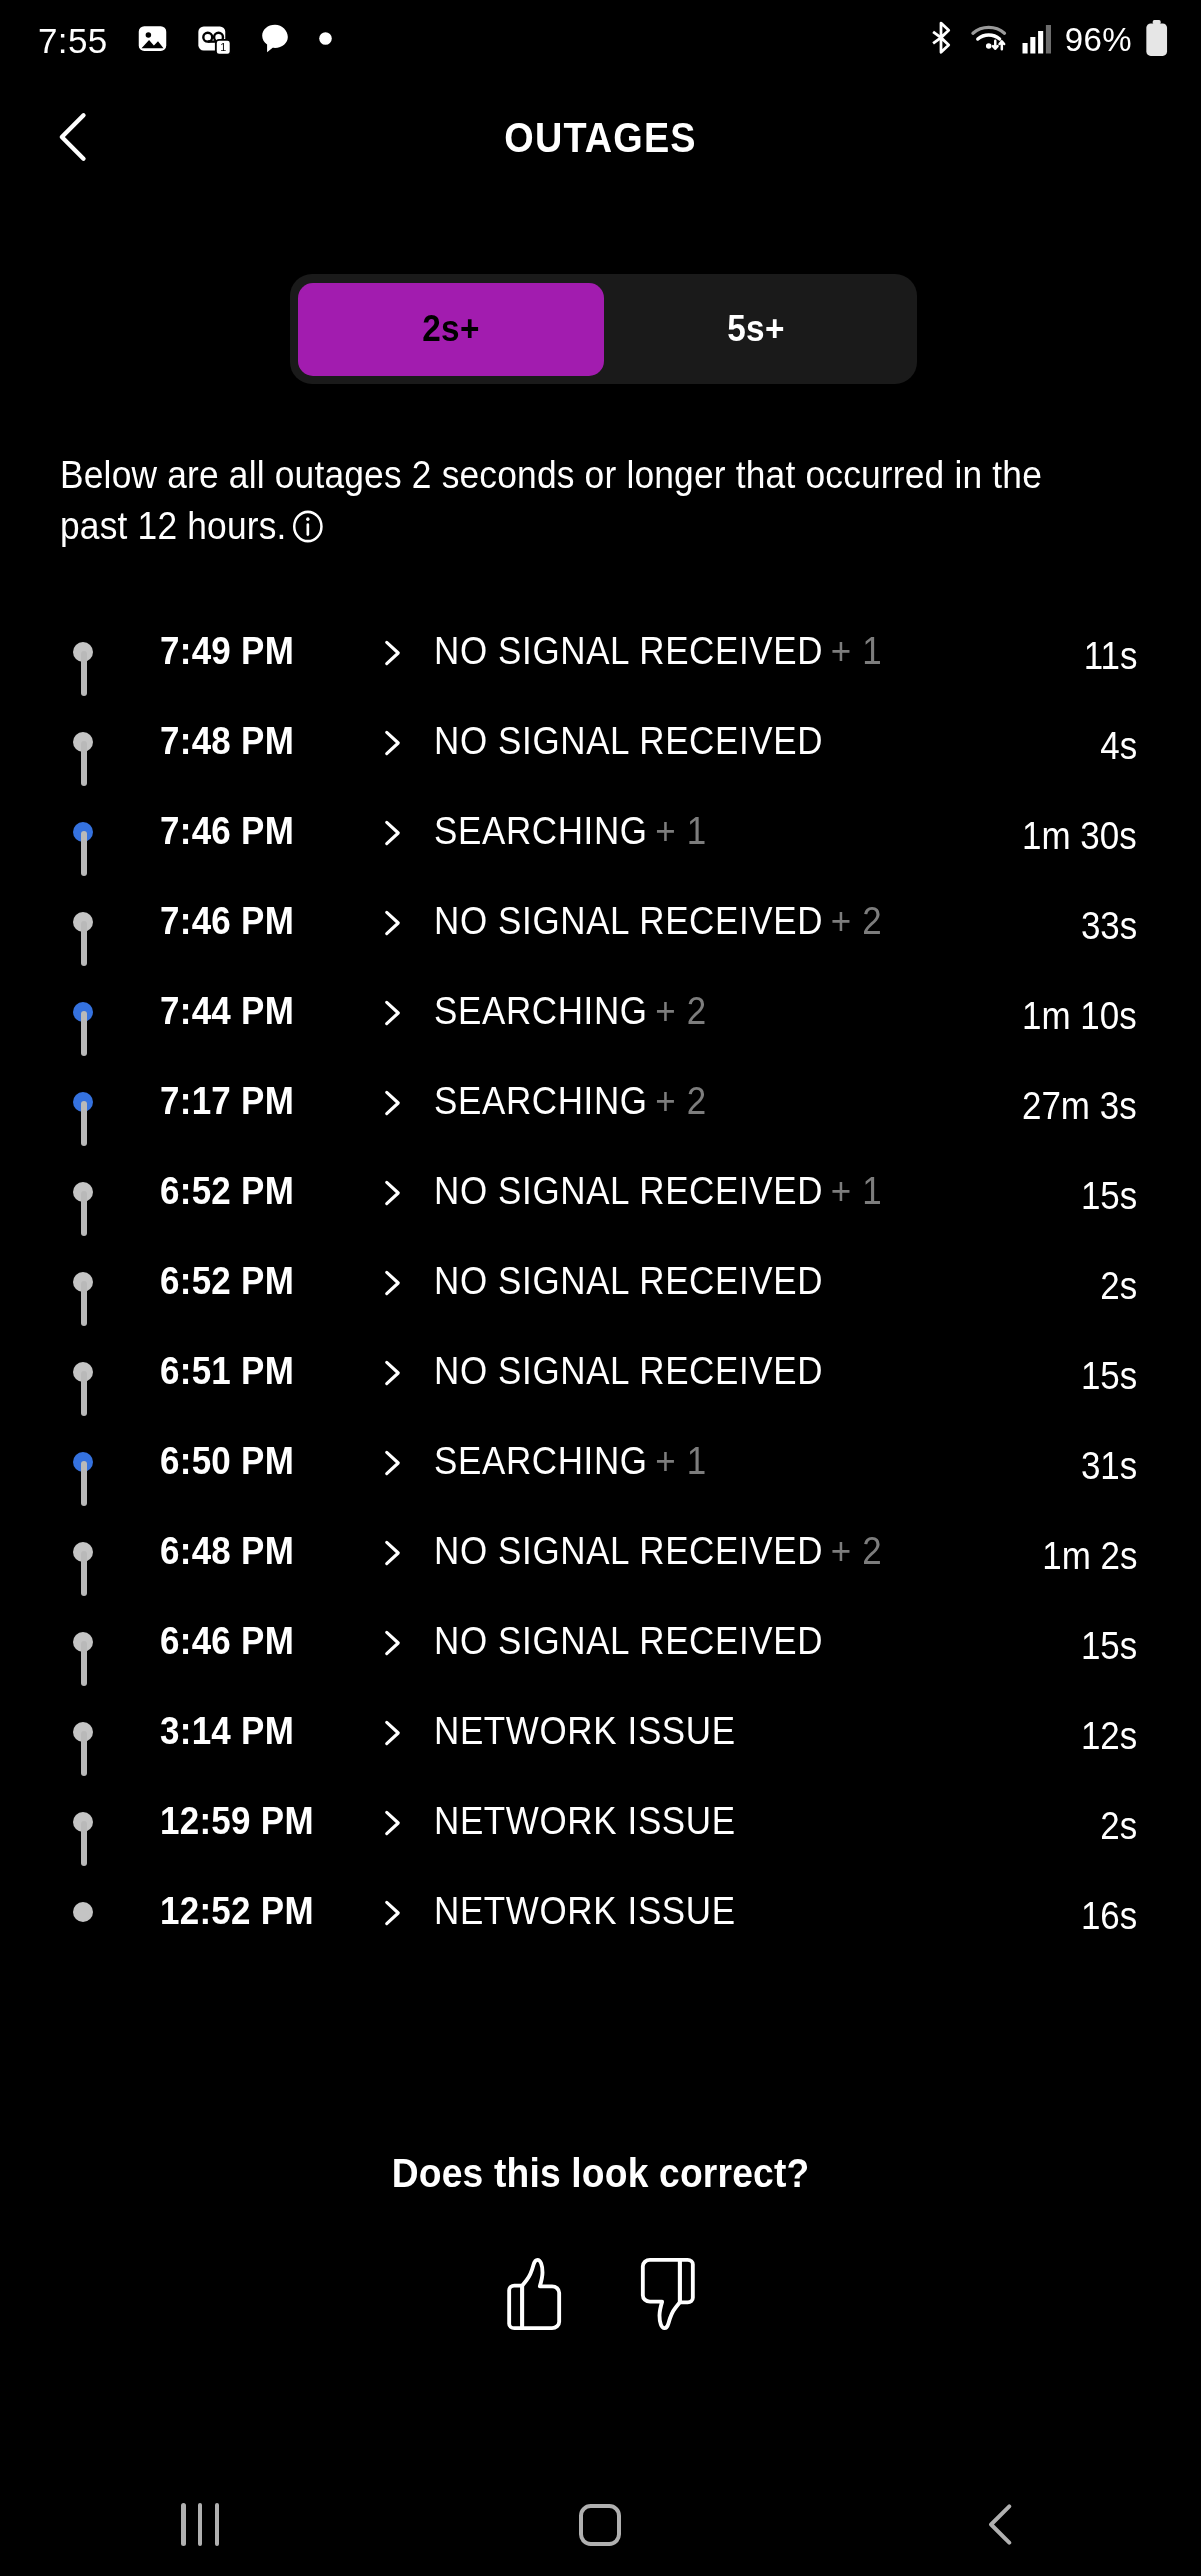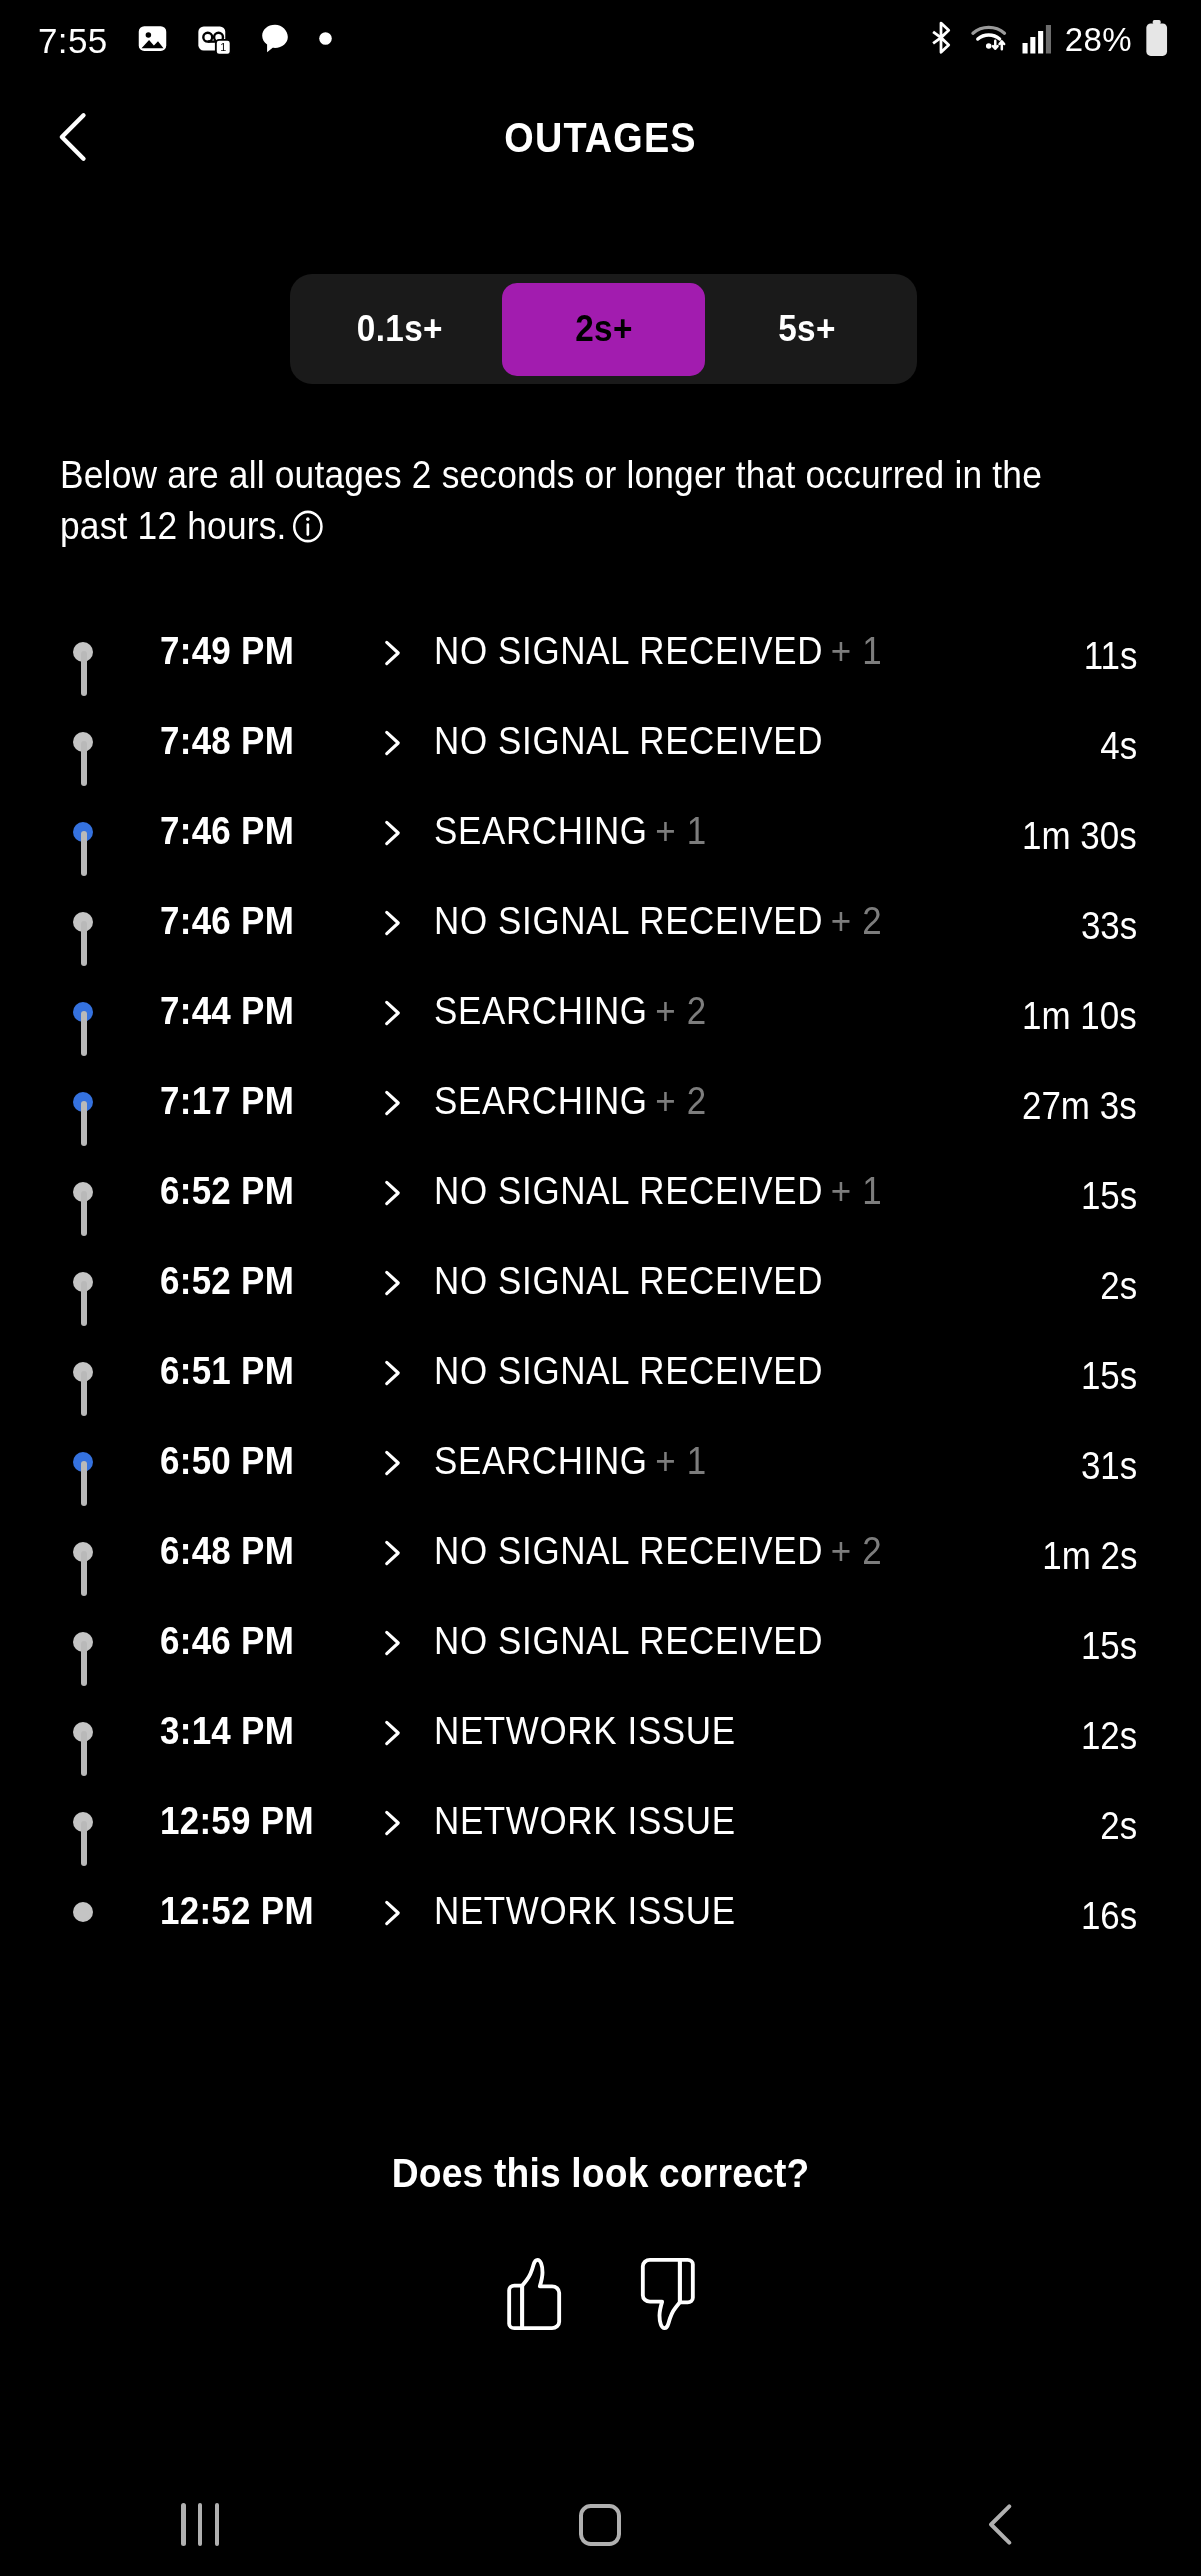--- a/index.html
+++ b/index.html
@@ -195,43 +195,40 @@
       </svg>
     </span>
     <span class="ic">
       <svg width="32" height="33" viewBox="0 0 20 22">
           <rect x="1" y="14" width="3.4" height="7" fill="#fff"></rect>
           <rect x="6.2" y="10" width="3.4" height="11" fill="#fff"></rect>
           <rect x="11.4" y="6" width="3.4" height="15" fill="#fff"></rect>
           <rect x="16.6" y="2" width="3.4" height="19" fill="#6d6d6d"></rect>
         </svg>
     </span>
-    <span class="sb-batt-text">28%</span>
+    <span class="sb-batt-text">96%</span>
     <span class="ic">
       <svg width="23.4" height="37" viewBox="0 0 14 22">
           <rect x="4.6" y="0" width="4.8" height="2.4" rx="1" fill="#e6e6e6"></rect>
           <rect x="0.8" y="2" width="12.4" height="19.4" rx="2.6" fill="#e6e6e6"></rect>
         </svg>
     </span>
   </div>
 </div>
 
 <div class="appbar">
   <div class="back-chevron">
     <svg width="37" height="50" viewBox="0 0 22 30">
         <path d="M17 2L4 15l13 13" fill="none" stroke="#fff" stroke-width="2.6" stroke-linecap="round" stroke-linejoin="round"></path>
       </svg>
   </div>
   <div class="page-title">OUTAGES</div>
 </div>
 
 <div class="segwrap">
-  <div class="seg">
-    <span>0.1s+</span>
-  </div>
   <div class="seg active">
     <span>2s+</span>
   </div>
   <div class="seg">
     <span>5s+</span>
   </div>
 </div>
 
 <div class="desc">
   <span class="desc-inner"><span>Below are all outages 2 seconds or longer that occurred in the past 12 hours.</span><span class="info-ic"><svg width="35" height="35" viewBox="0 0 22 22">

